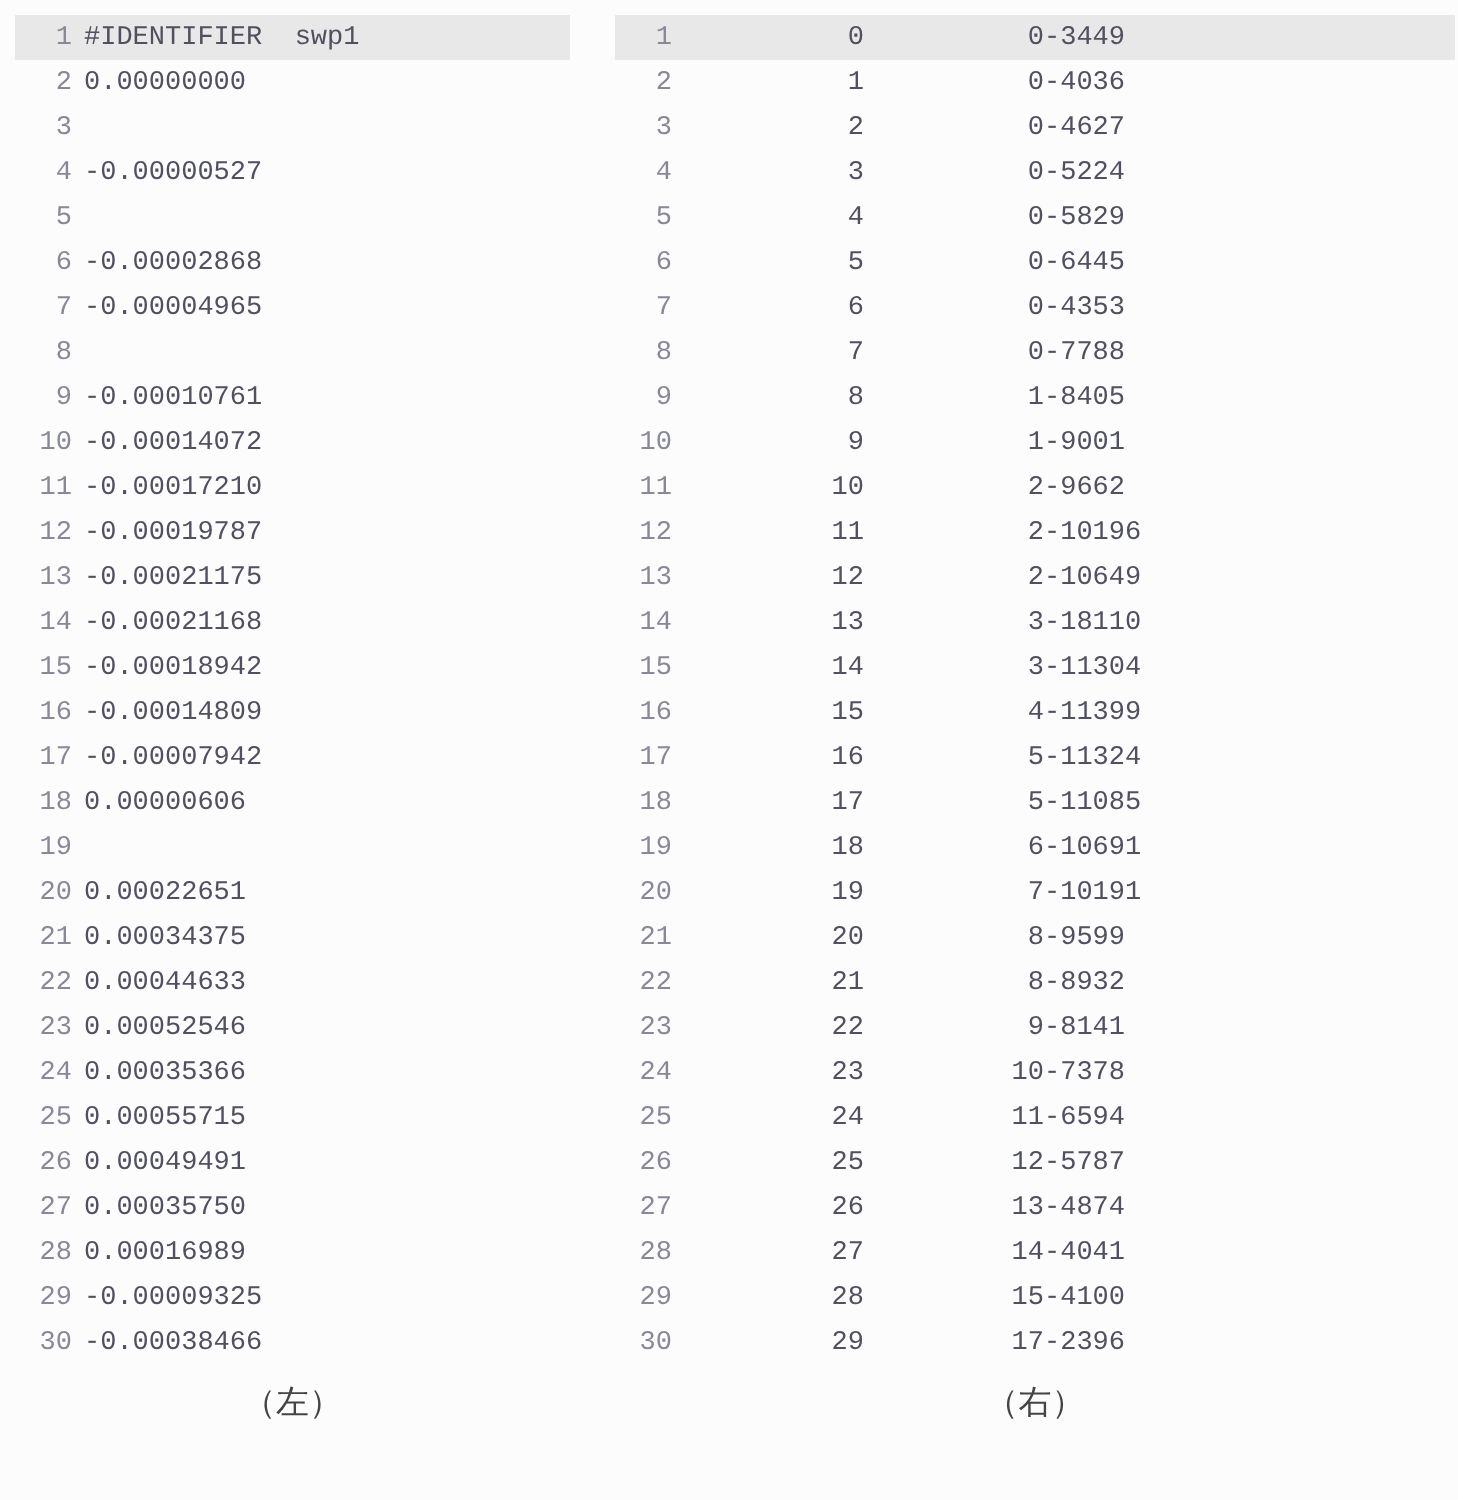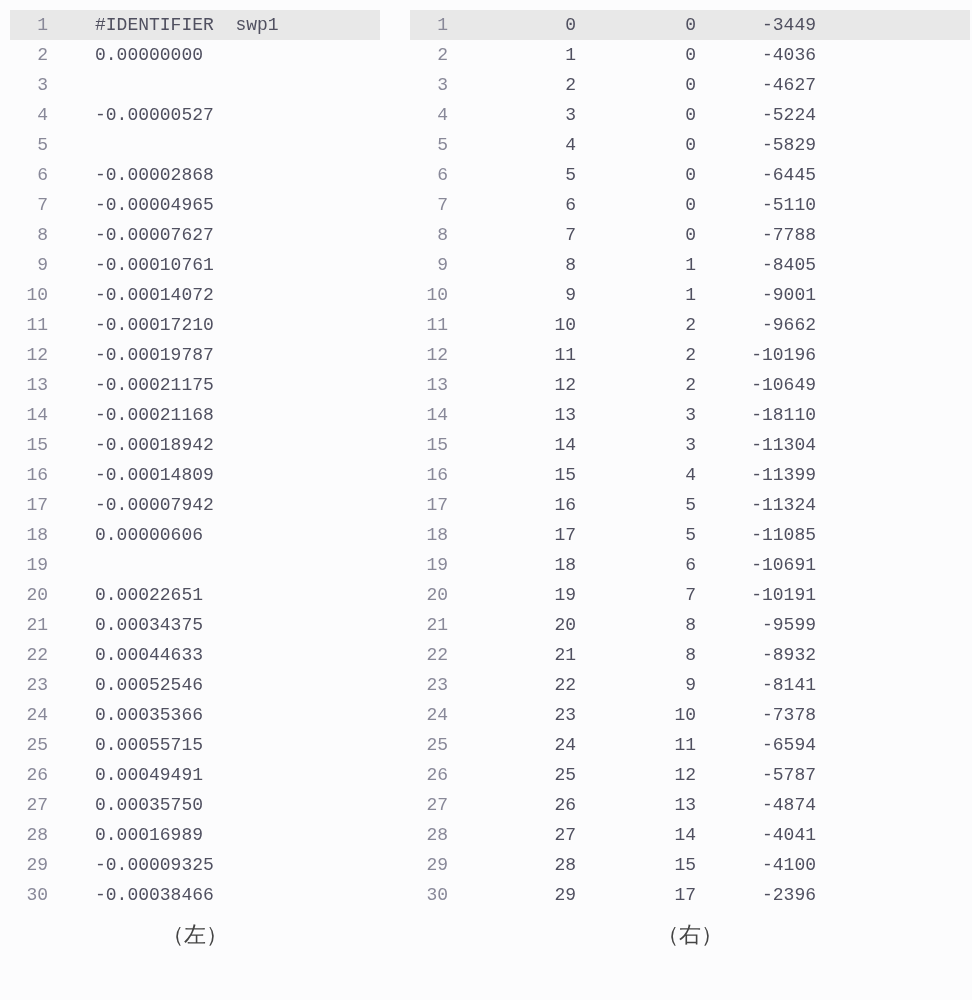--- a/index.html
+++ b/index.html
@@ -38,29 +38,28 @@
     .line-num {
       width: 38px;
       text-align: right;
       color: #888898;
       padding-right: 8px;
       flex-shrink: 0;
     }
     .value {
       flex: 1;
       color: #505060;
-      margin-left: 39px;
     }
     .col-right {
       display: flex;
       flex: 1;
     }
     .c1 { width: 120px; text-align: right; }
     .c2 { width: 120px; text-align: right; }
-    .c3 { width: 120px; text-align: right; }
+    .c3 { width: 120px; }
     .labels {
       display: flex;
       margin-top: 10px;
       font-family: serif;
       font-size: 22px;
       color: #444;
     }
     .label-left {
       flex: 0 0 370px;
       text-align: center;
@@ -78,21 +77,21 @@
 
 <div class="container">
   <div class="panel panel-left" id="left-panel">
       <div class="row highlight"><span class="line-num">1</span><span class="value">#IDENTIFIER  swp1</span></div>
       <div class="row"><span class="line-num">2</span><span class="value">0.00000000</span></div>
       <div class="row"><span class="line-num">3</span></div>
       <div class="row"><span class="line-num">4</span><span class="value">-0.00000527</span></div>
       <div class="row"><span class="line-num">5</span></div>
       <div class="row"><span class="line-num">6</span><span class="value">-0.00002868</span></div>
       <div class="row"><span class="line-num">7</span><span class="value">-0.00004965</span></div>
-      <div class="row"><span class="line-num">8</span><span class="value">-0.00007627</span></div>
+      <div class="row"><span class="line-num">8</span></div>
       <div class="row"><span class="line-num">9</span><span class="value">-0.00010761</span></div>
       <div class="row"><span class="line-num">10</span><span class="value">-0.00014072</span></div>
       <div class="row"><span class="line-num">11</span><span class="value">-0.00017210</span></div>
       <div class="row"><span class="line-num">12</span><span class="value">-0.00019787</span></div>
       <div class="row"><span class="line-num">13</span><span class="value">-0.00021175</span></div>
       <div class="row"><span class="line-num">14</span><span class="value">-0.00021168</span></div>
       <div class="row"><span class="line-num">15</span><span class="value">-0.00018942</span></div>
       <div class="row"><span class="line-num">16</span><span class="value">-0.00014809</span></div>
       <div class="row"><span class="line-num">17</span><span class="value">-0.00007942</span></div>
       <div class="row"><span class="line-num">18</span><span class="value">0.00000606</span></div>
@@ -109,21 +108,21 @@
       <div class="row"><span class="line-num">29</span><span class="value">-0.00009325</span></div>
       <div class="row"><span class="line-num">30</span><span class="value">-0.00038466</span></div>
     </div>
   <div class="panel panel-right" id="right-panel">
       <div class="row highlight"><span class="line-num">1</span><span class="col-right"><span class="c1">0</span><span class="c2">0</span><span class="c3">-3449</span></span></div>
       <div class="row"><span class="line-num">2</span><span class="col-right"><span class="c1">1</span><span class="c2">0</span><span class="c3">-4036</span></span></div>
       <div class="row"><span class="line-num">3</span><span class="col-right"><span class="c1">2</span><span class="c2">0</span><span class="c3">-4627</span></span></div>
       <div class="row"><span class="line-num">4</span><span class="col-right"><span class="c1">3</span><span class="c2">0</span><span class="c3">-5224</span></span></div>
       <div class="row"><span class="line-num">5</span><span class="col-right"><span class="c1">4</span><span class="c2">0</span><span class="c3">-5829</span></span></div>
       <div class="row"><span class="line-num">6</span><span class="col-right"><span class="c1">5</span><span class="c2">0</span><span class="c3">-6445</span></span></div>
-      <div class="row"><span class="line-num">7</span><span class="col-right"><span class="c1">6</span><span class="c2">0</span><span class="c3">-5110</span></span></div>
+      <div class="row"><span class="line-num">7</span><span class="col-right"><span class="c1">6</span><span class="c2">0</span><span class="c3">-4353</span></span></div>
       <div class="row"><span class="line-num">8</span><span class="col-right"><span class="c1">7</span><span class="c2">0</span><span class="c3">-7788</span></span></div>
       <div class="row"><span class="line-num">9</span><span class="col-right"><span class="c1">8</span><span class="c2">1</span><span class="c3">-8405</span></span></div>
       <div class="row"><span class="line-num">10</span><span class="col-right"><span class="c1">9</span><span class="c2">1</span><span class="c3">-9001</span></span></div>
       <div class="row"><span class="line-num">11</span><span class="col-right"><span class="c1">10</span><span class="c2">2</span><span class="c3">-9662</span></span></div>
       <div class="row"><span class="line-num">12</span><span class="col-right"><span class="c1">11</span><span class="c2">2</span><span class="c3">-10196</span></span></div>
       <div class="row"><span class="line-num">13</span><span class="col-right"><span class="c1">12</span><span class="c2">2</span><span class="c3">-10649</span></span></div>
       <div class="row"><span class="line-num">14</span><span class="col-right"><span class="c1">13</span><span class="c2">3</span><span class="c3">-18110</span></span></div>
       <div class="row"><span class="line-num">15</span><span class="col-right"><span class="c1">14</span><span class="c2">3</span><span class="c3">-11304</span></span></div>
       <div class="row"><span class="line-num">16</span><span class="col-right"><span class="c1">15</span><span class="c2">4</span><span class="c3">-11399</span></span></div>
       <div class="row"><span class="line-num">17</span><span class="col-right"><span class="c1">16</span><span class="c2">5</span><span class="c3">-11324</span></span></div>

